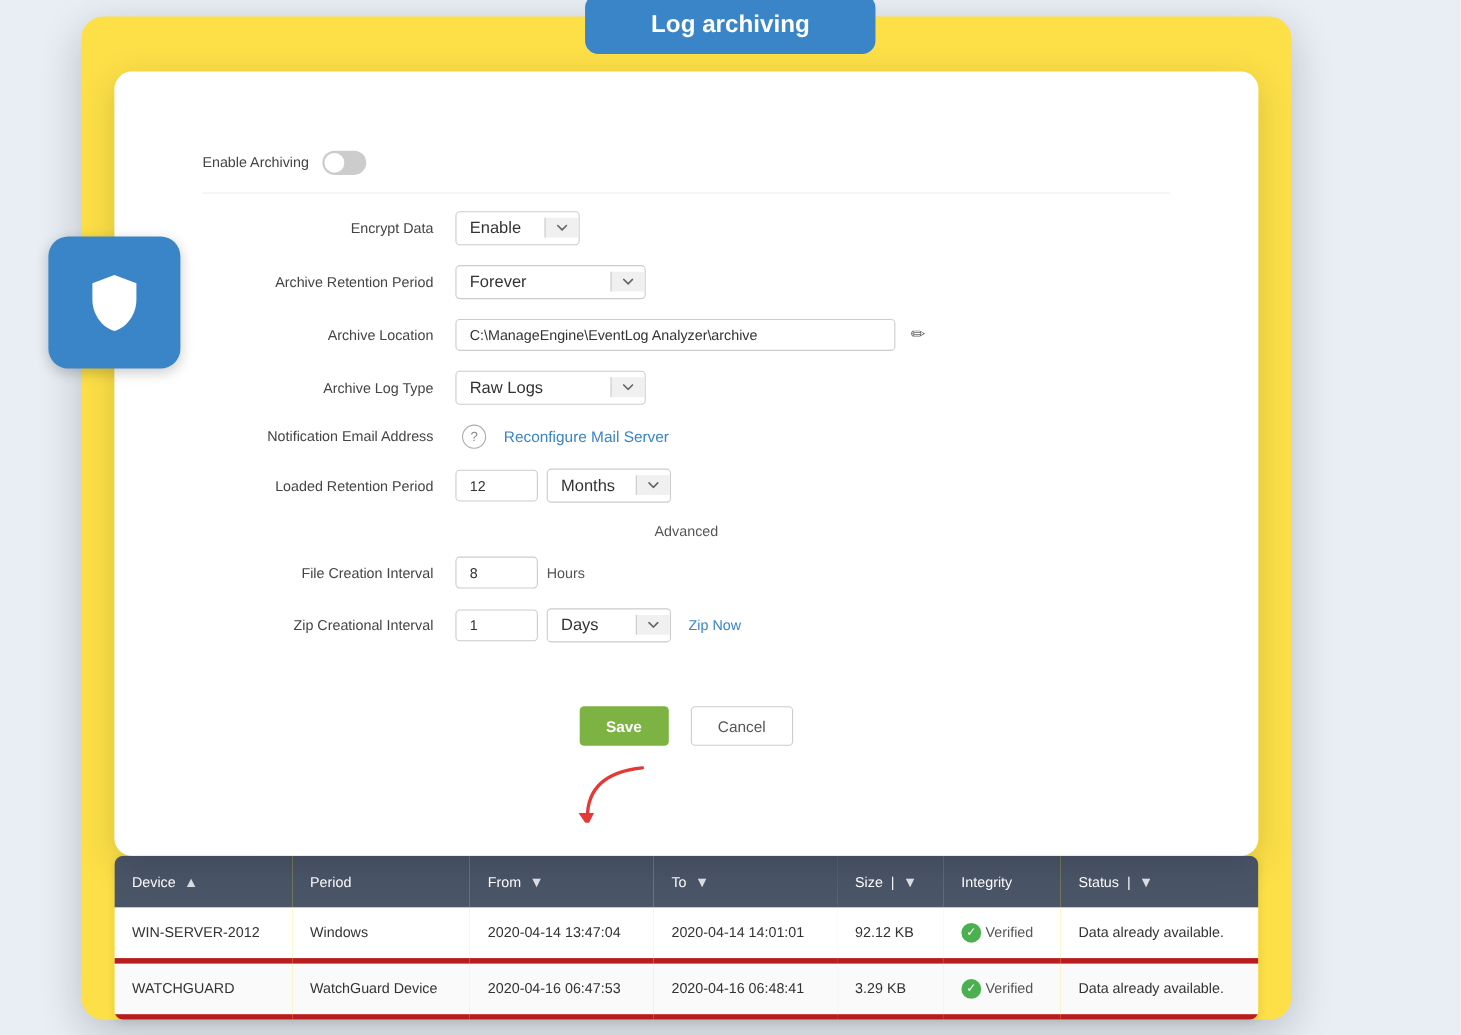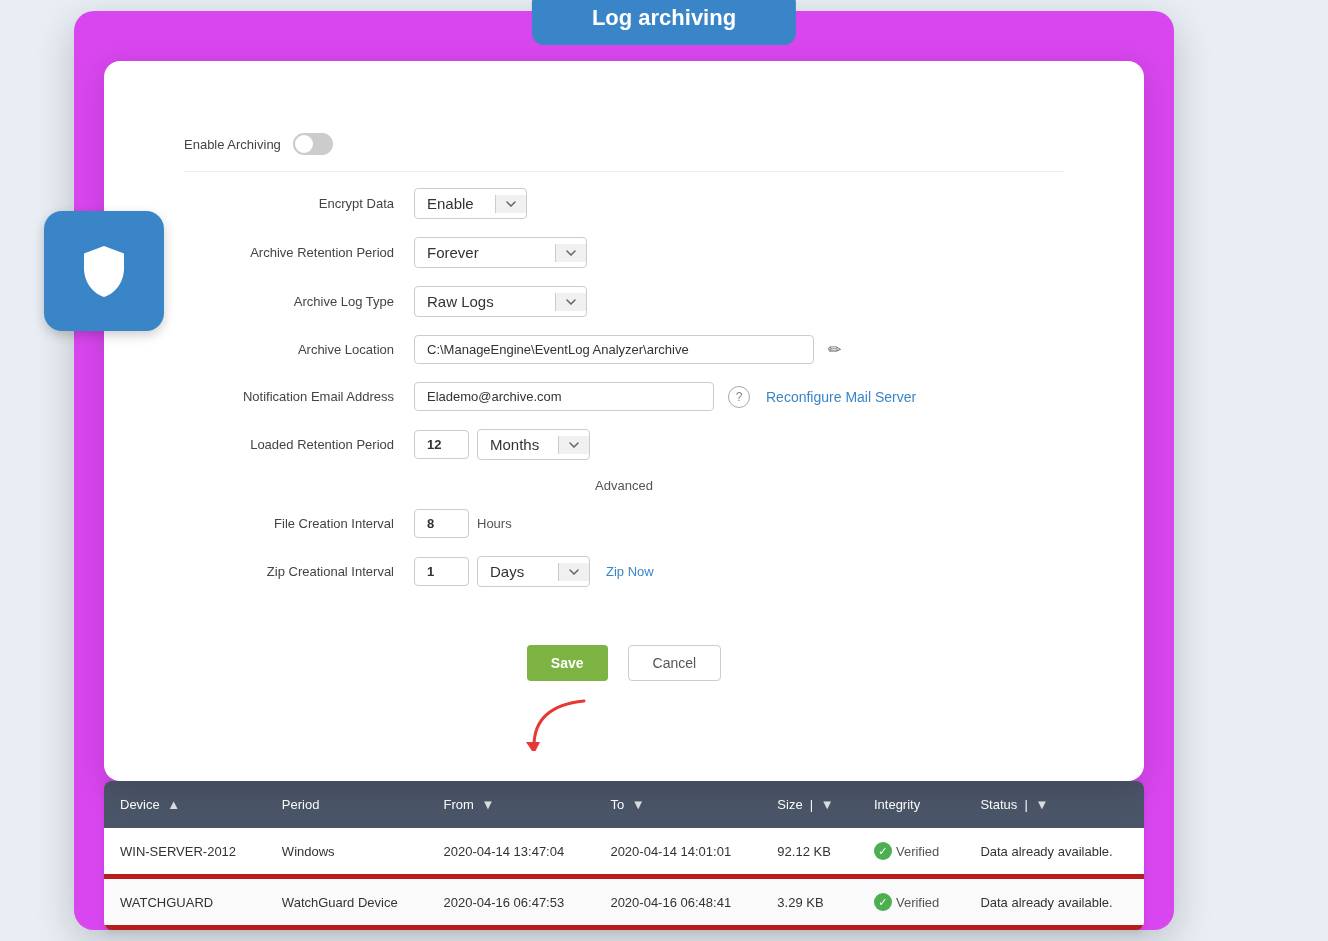--- a/index.html
+++ b/index.html
@@ -152,22 +152,21 @@
       color: #333;
       outline: none;
     }
     .text-input-wide {
       width: 400px;
     }
     .text-input-email {
       width: 300px;
     }
     .text-input-small {
-      width: 55px;
-      font-weight: bold;
+      width: 75px;
     }
 
     .edit-icon {
       color: #666;
       cursor: pointer;
       font-size: 16px;
       margin-left: 6px;
     }
 
     .help-icon {
@@ -307,21 +306,21 @@
 
     .table-container {
       border-radius: 8px;
       overflow: hidden;
       box-shadow: 0 2px 8px rgba(0,0,0,0.1);
       margin-top: 0;
     }
 
     
     .page-card {
-      background: #d946ef;
+      background: #fde047;
       border-radius: 20px;
       padding: 30px 30px 0 30px;
       box-shadow: 0 12px 40px rgba(0,0,0,0.2);
       position: relative;
       width: 1100px;
     }
 
     
     .enable-row {
       display: flex;
@@ -382,45 +381,44 @@
               <div class="select-arrow">
                 <svg width="10" height="6" viewBox="0 0 10 6">
                     <path d="M1 1l4 4 4-4" stroke="#666" stroke-width="1.5" fill="none" stroke-linecap="round"></path>
                   </svg>
               </div>
             </div>
           </div>
         </div>
 
         <div class="form-row">
+          <div class="form-label">Archive Location</div>
+          <div class="form-control">
+            <input type="text" class="text-input text-input-wide" value="C:\ManageEngine\EventLog Analyzer\archive" style="">
+            <span class="edit-icon">✏</span>
+          </div>
+        </div>
+
+        <div class="form-row">
           <div class="form-label">Archive Log Type</div>
           <div class="form-control">
             <div class="select-box">
               <span class="select-value select-arrow-wide">Raw Logs</span>
               <div class="select-arrow">
                 <svg width="10" height="6" viewBox="0 0 10 6">
                     <path d="M1 1l4 4 4-4" stroke="#666" stroke-width="1.5" fill="none" stroke-linecap="round"></path>
                   </svg>
               </div>
             </div>
           </div>
         </div>
 
         <div class="form-row">
-          <div class="form-label">Archive Location</div>
-          <div class="form-control">
-            <input type="text" class="text-input text-input-wide" value="C:\ManageEngine\EventLog Analyzer\archive" style="">
-            <span class="edit-icon">✏</span>
-          </div>
-        </div>
-
-        <div class="form-row">
           <div class="form-label">Notification Email Address</div>
           <div class="form-control">
-            <input type="text" class="text-input text-input-email" value="Elademo@archive.com" style="">
             <div class="help-icon">?</div>
             <a class="reconfigure-link">Reconfigure Mail Server</a>
           </div>
         </div>
 
         <div class="form-row">
           <div class="form-label">Loaded Retention Period</div>
           <div class="form-control">
             <input type="text" class="text-input text-input-small" value="12" style="">
             <div class="select-box">

